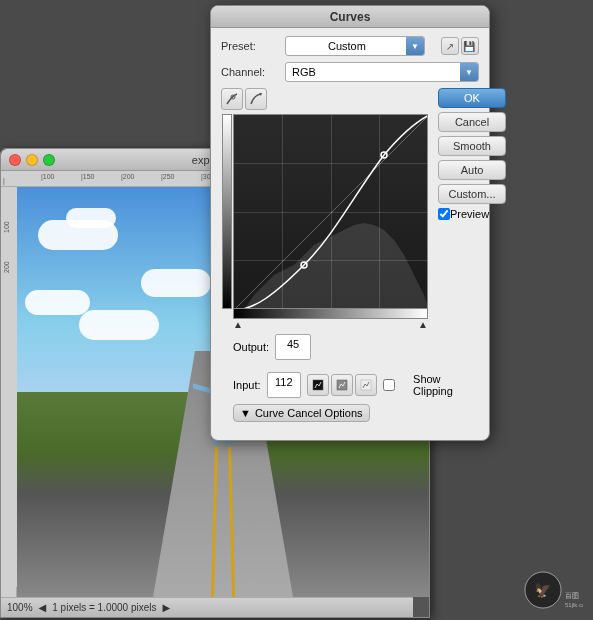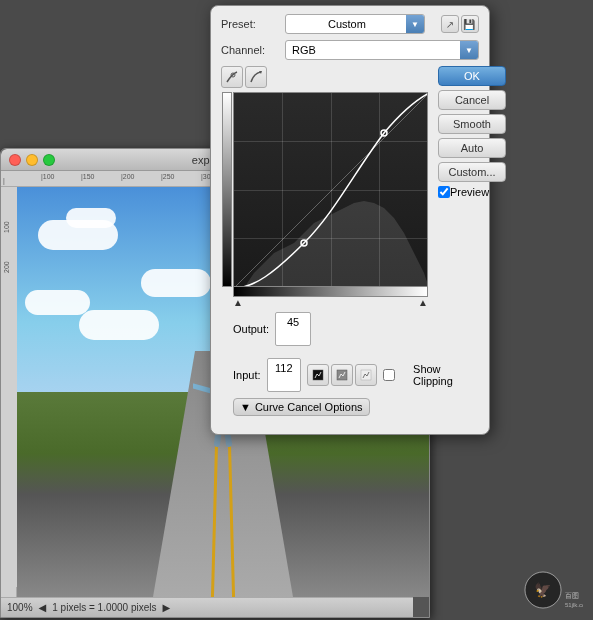--- a/index.html
+++ b/index.html
@@ -325,21 +325,21 @@
 
     .output-input-row {
       display: flex;
       align-items: center;
       gap: 6px;
       margin-bottom: 10px;
     }
 
     .value-box {
       width: 36px;
-      height: 34px;
+      height: 26px;
       background: white;
       border: 1px solid #aaa;
       border-radius: 2px;
       text-align: center;
       font-size: 11px;
       line-height: 18px;
     }
 
     .input-row {
       display: flex;
@@ -502,20 +502,23 @@
   </div>
 
   <div class="watermark">
     <div style="font-size:8px;color:rgba(255,255,255,0.8);">网页教学网</div>
     <div style="font-size:7px;color:rgba(255,255,255,0.7);">WWW.WEBJX.COM</div>
   </div>
 </div>
 
 <div class="curves-dialog">
 
+  <div class="curves-titlebar">
+    <span>Curves</span>
+  </div>
 
   <div class="curves-body">
 
     <div class="curves-row">
       <span class="curves-label">Preset:</span>
       <div class="curves-select" style="position:relative;flex:1;padding-left:42px;">
         <span>Custom</span>
         <div class="select-arrow">▼</div>
       </div>
       <div class="preset-buttons">

